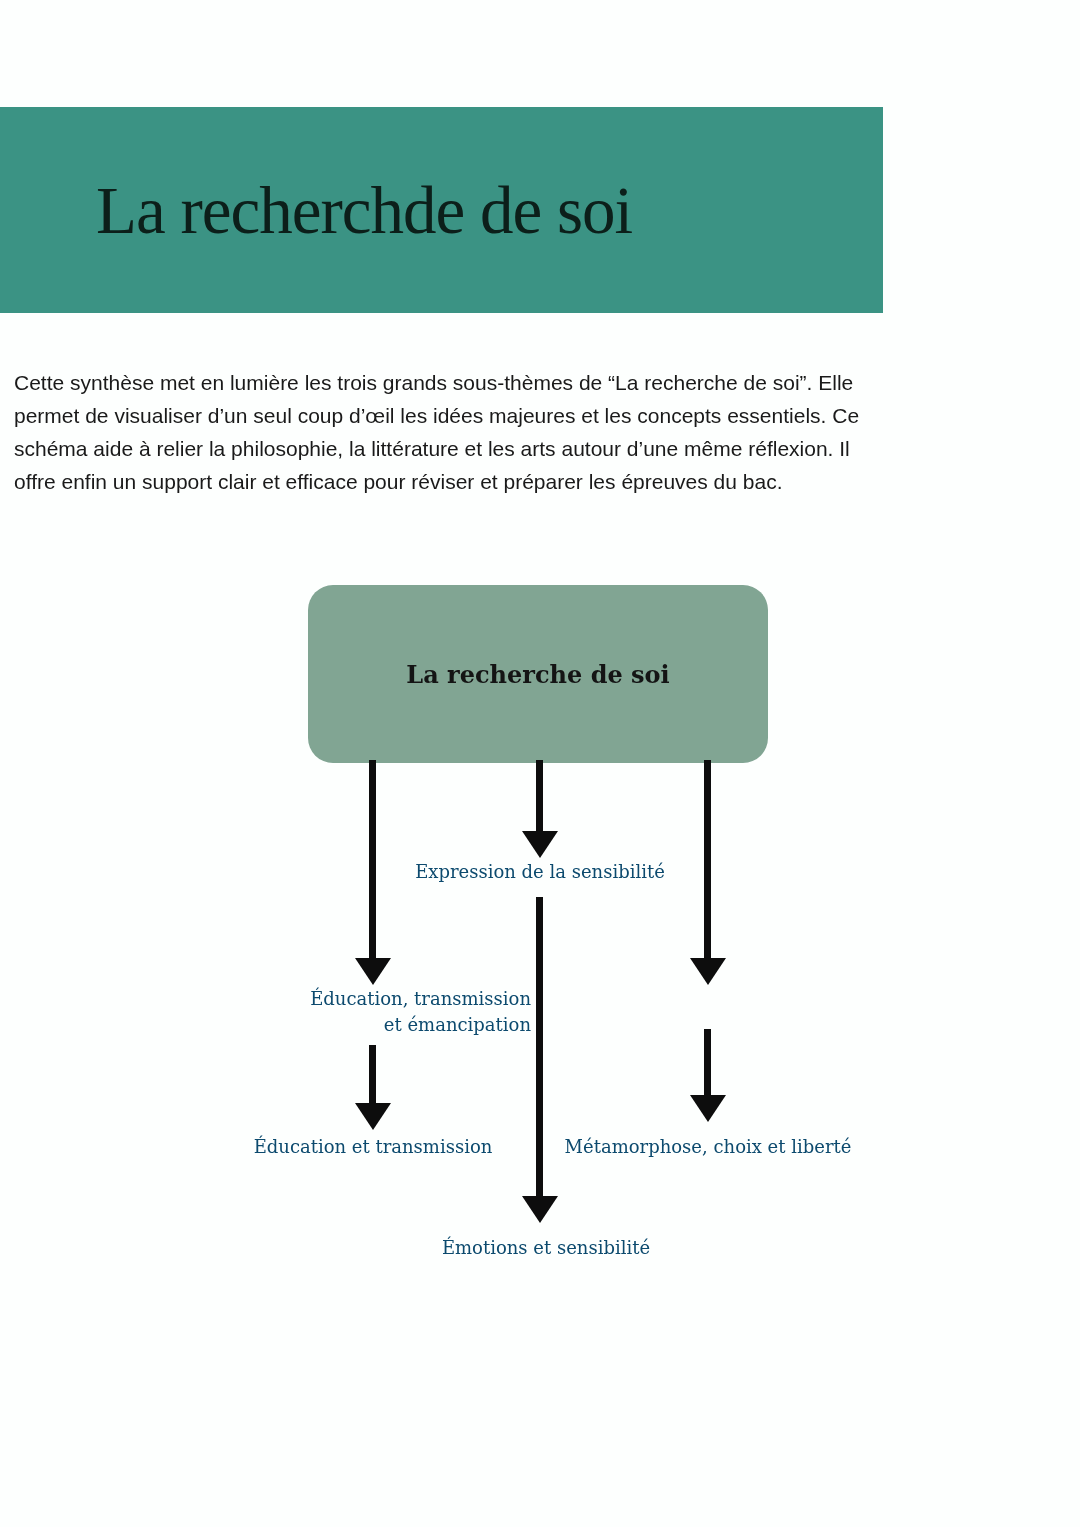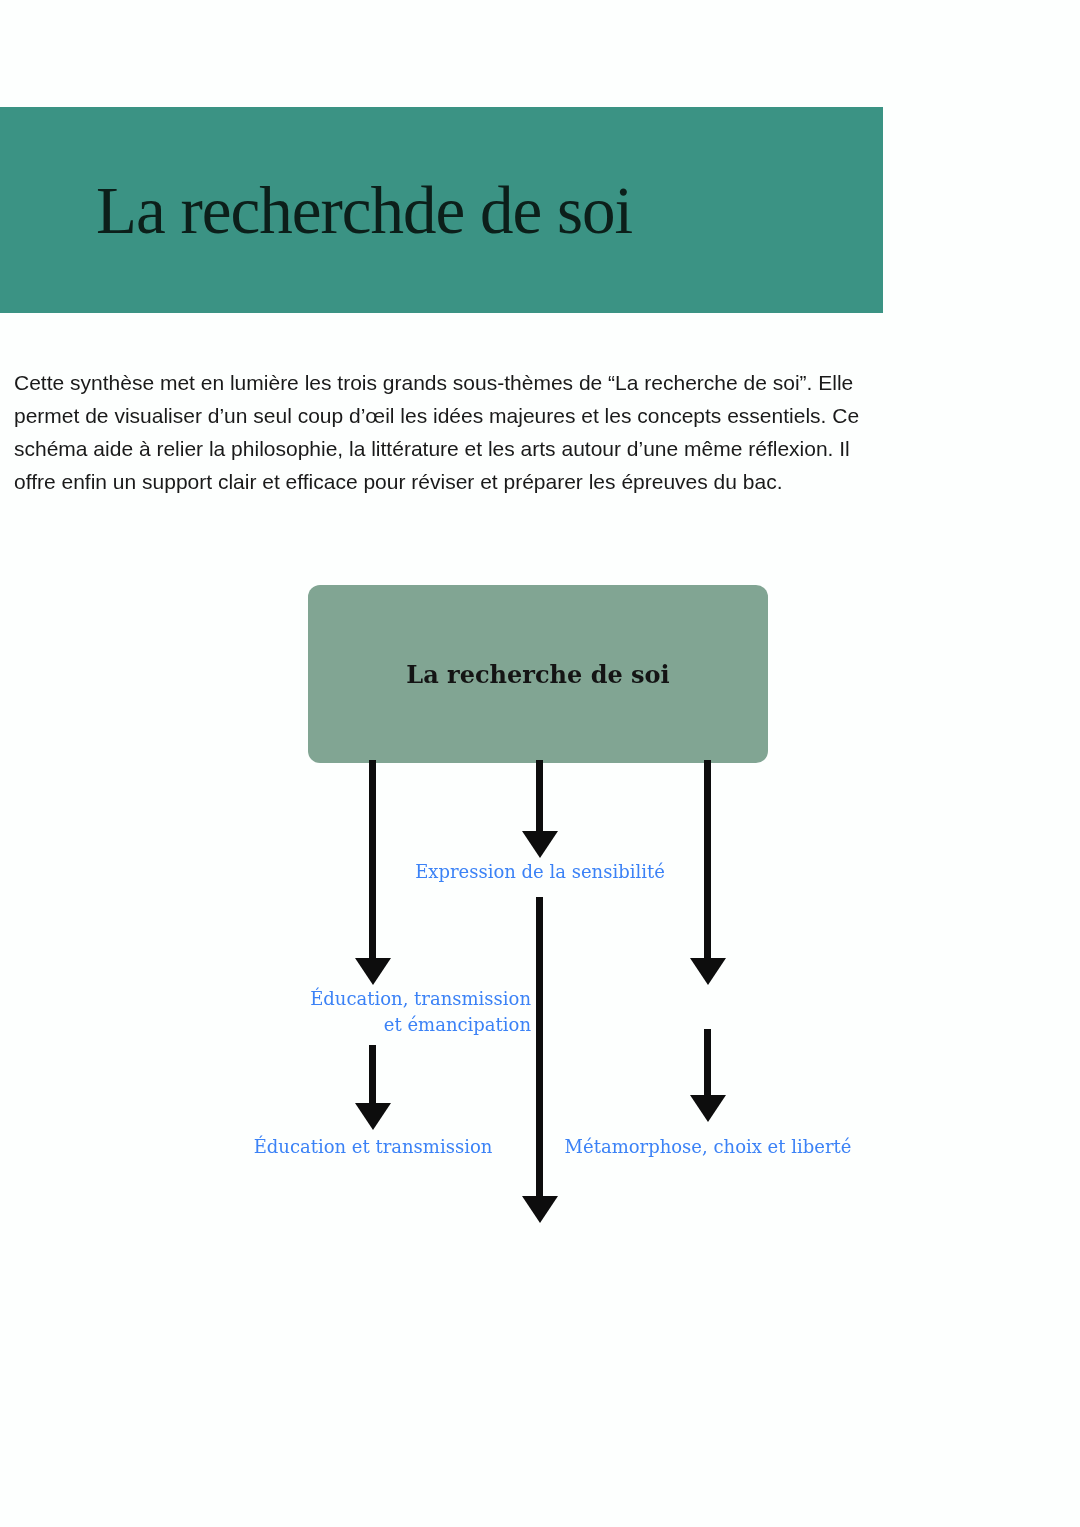--- a/index.html
+++ b/index.html
@@ -42,21 +42,21 @@
     line-height: 33px;
     color: var(--text);
     margin-top: 23px;
   }
   .diagram { position: absolute; left: 0; top: 0; width: 1080px; height: 1527px; }
   .root-node {
     position: absolute;
     left: 308px; top: 585px;
     width: 460px; height: 178px;
     background: var(--node);
-    border-radius: 12px;
+    border-radius: 25px;
     display: flex;
     align-items: center;
     justify-content: center;
   }
   .root-node span {
     font-family: "DejaVu Serif", serif;
     font-weight: 700;
     font-size: 24px;
     color: #141414;
   }
@@ -70,21 +70,21 @@
     width: 0; height: 0;
     border-left: 18px solid transparent;
     border-right: 18px solid transparent;
     border-top: 27px solid var(--arrow);
   }
   .node-label {
     position: absolute;
     font-family: "DejaVu Serif", serif;
     font-size: 18px;
     line-height: 26px;
-    color: #3b82f6;
+    color: #0c4a6e;
     text-align: center;
     white-space: pre-line;
   }
   
   .l-line1   { left: 369px; top: 760px; height: 198px; }
   .l-arrow1  { left: 355px; top: 958px; }
   .l-label1  { left: 211px; top: 986px; width: 320px; text-align: right; }
   .l-line2   { left: 369px; top: 1045px; height: 58px; }
   .l-arrow2  { left: 355px; top: 1103px; }
   .l-label2  { left: 213px; top: 1134px; width: 320px; }
@@ -126,20 +126,21 @@
 et émancipation</div>
     <div class="vline l-line2"></div>
     <div class="arrowhead l-arrow2"></div>
     <div class="node-label l-label2">Éducation et transmission</div>
 
     <div class="vline m-line1"></div>
     <div class="arrowhead m-arrow1"></div>
     <div class="node-label m-label1">Expression de la sensibilité</div>
     <div class="vline m-line2"></div>
     <div class="arrowhead m-arrow2"></div>
+    <div class="node-label m-label2">Émotions et sensibilité</div>
 
     <div class="vline r-line1"></div>
     <div class="arrowhead r-arrow1"></div>
     <div class="vline r-line2"></div>
     <div class="arrowhead r-arrow2"></div>
     <div class="node-label r-label2">Métamorphose, choix et liberté</div>
 
   </div>
 </div>
 

